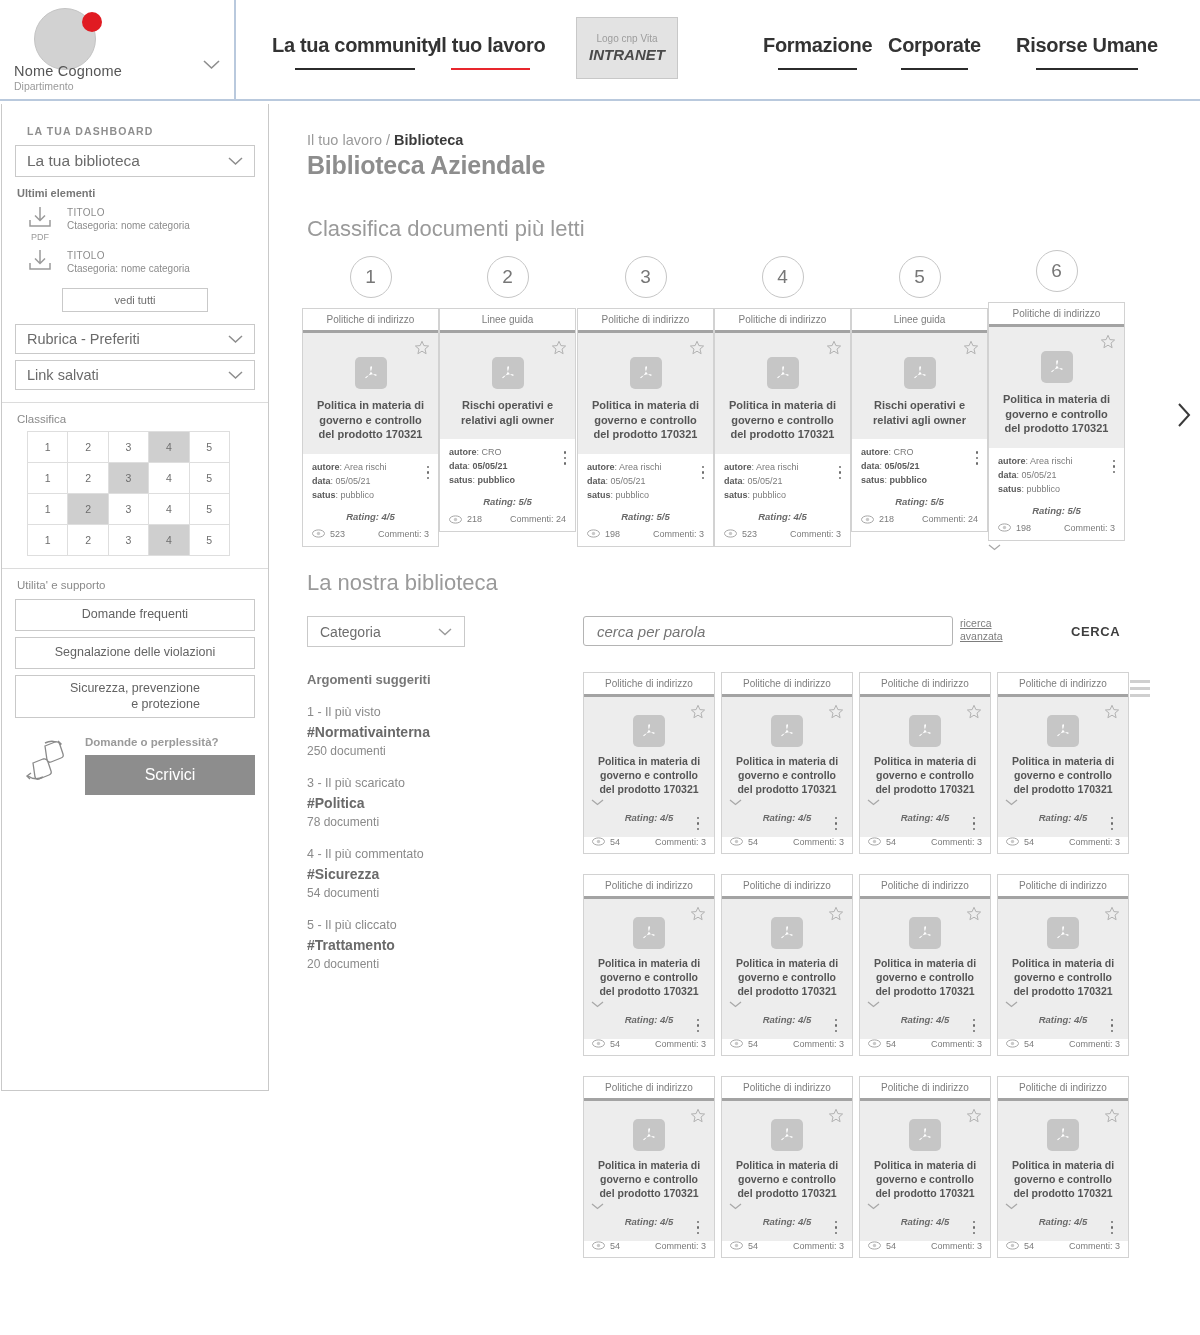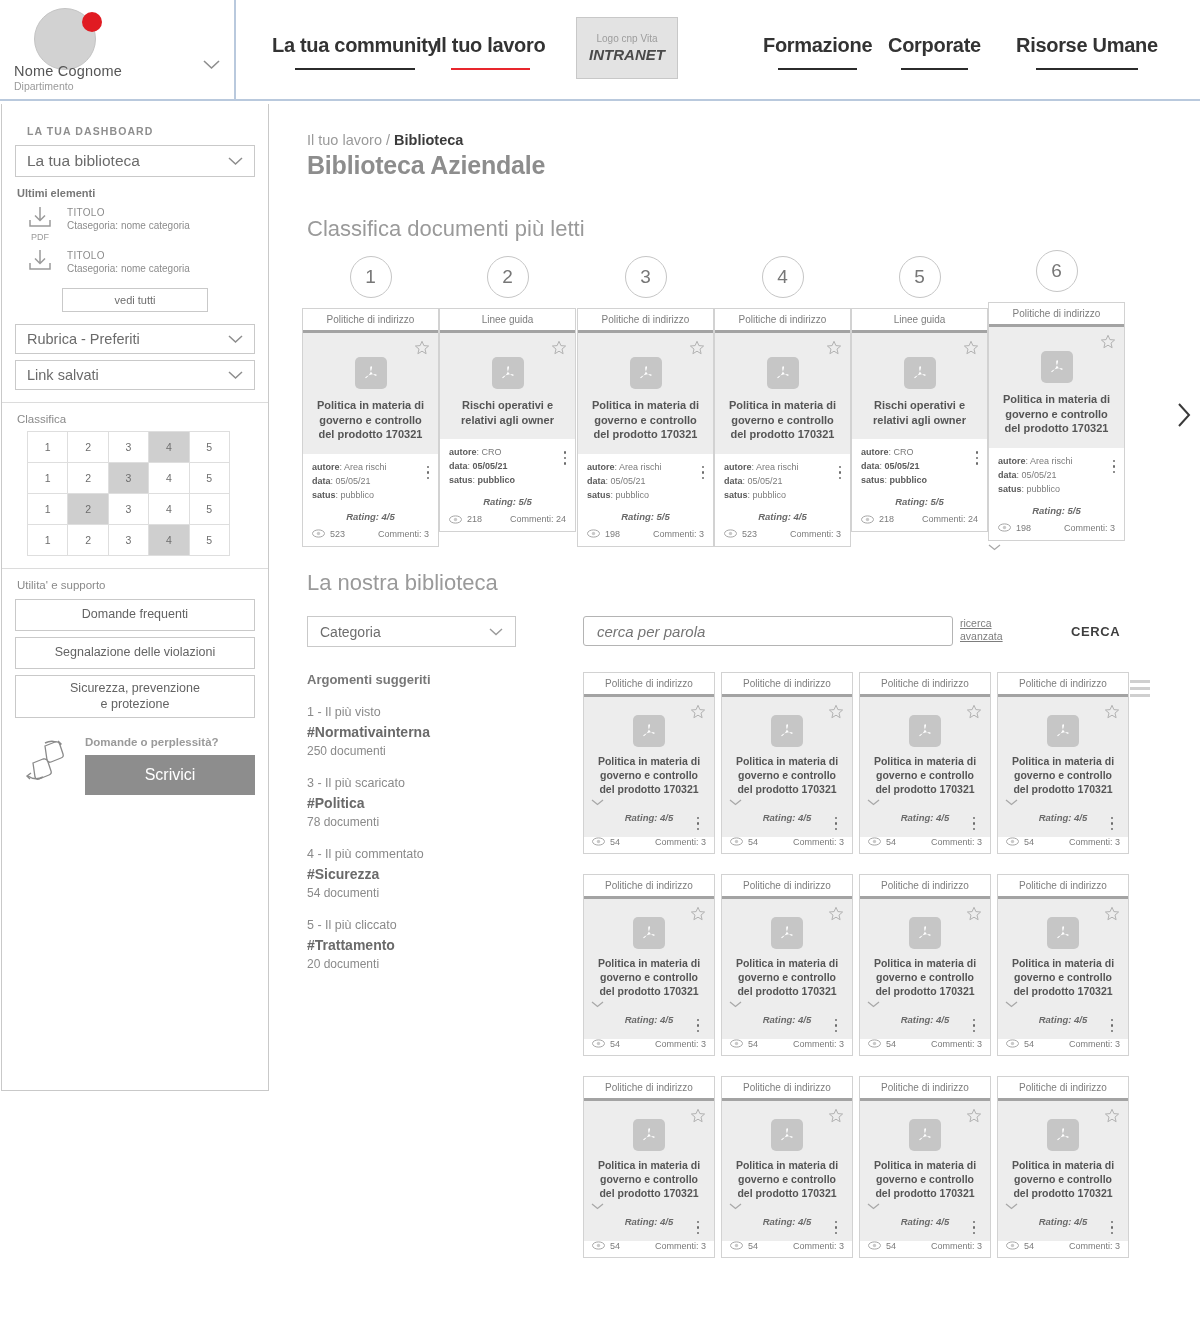--- a/index.html
+++ b/index.html
@@ -127,21 +127,21 @@
   .cal td.hi { background: #cfcfcf; }
 
   .util-label { font-size: 11.5px; color: #8a8a8a; margin: 2px 0 8px 2px; }
   .util-btn {
     border: 1px solid #c9c9c9; background: #fff;
     min-height: 32px; margin-bottom: 6px;
     display: flex; align-items: center; justify-content: center;
     text-align: center; font-size: 12.5px; color: #636363;
     line-height: 1.25; padding: 5px 6px;
   }
-  .util-btn.two { min-height: 38px; }
+  .util-btn.two { min-height: 38px; text-align: right; }
 
   .help-row { display: flex; align-items: flex-start; margin-top: 18px; }
   .help-ico { width: 64px; flex: none; padding-bottom: 6px; }
   .help-right { flex: 1; margin-left: 6px; }
   .help-q { font-size: 11.5px; font-weight: bold; color: #9a9a9a; margin-bottom: 7px; }
   .scrivici {
     height: 40px; background: #8d8d8d;
     display: flex; align-items: center; justify-content: center;
     color: #fff; font-size: 16px;
   }
@@ -191,21 +191,21 @@
     display: flex; align-items: center; justify-content: space-between;
     padding: 0 9px 7px; font-size: 9px; color: #7b7b7b;
   }
   .views { display: flex; align-items: center; gap: 5px; }
 
   .rank-next { position: absolute; right: 8px; top: 146px; font-size: 26px; color: #3a3a3a; font-weight: 300; }
 
   
   .search-row { position: relative; margin: 20px 0 0 37px; height: 34px; }
   .cat-select {
-    position: absolute; left: 0; top: 0; width: 209px; height: 31px;
+    position: absolute; left: 0; top: 0; width: 158px; height: 31px;
     border: 1px solid #c9c9c9; background: #fff;
     display: flex; align-items: center; justify-content: space-between; padding: 0 12px;
     font-size: 14px; color: #6d6d6d;
   }
   .search-input {
     position: absolute; left: 276px; top: 0; width: 370px; height: 30px;
     border: 1px solid #b4b4b4; border-radius: 3px; background: #fff;
     font-size: 15px; font-style: italic; color: #8f8f8f;
     padding: 0 13px; font-family: "Liberation Sans", sans-serif;
   }

